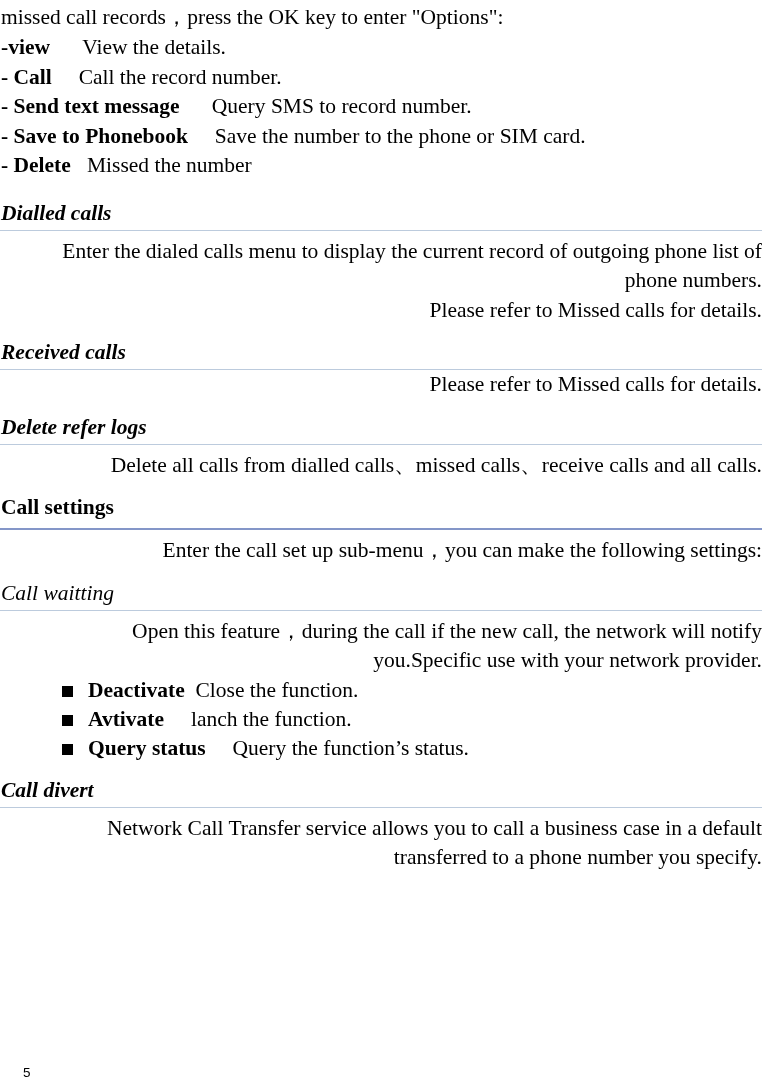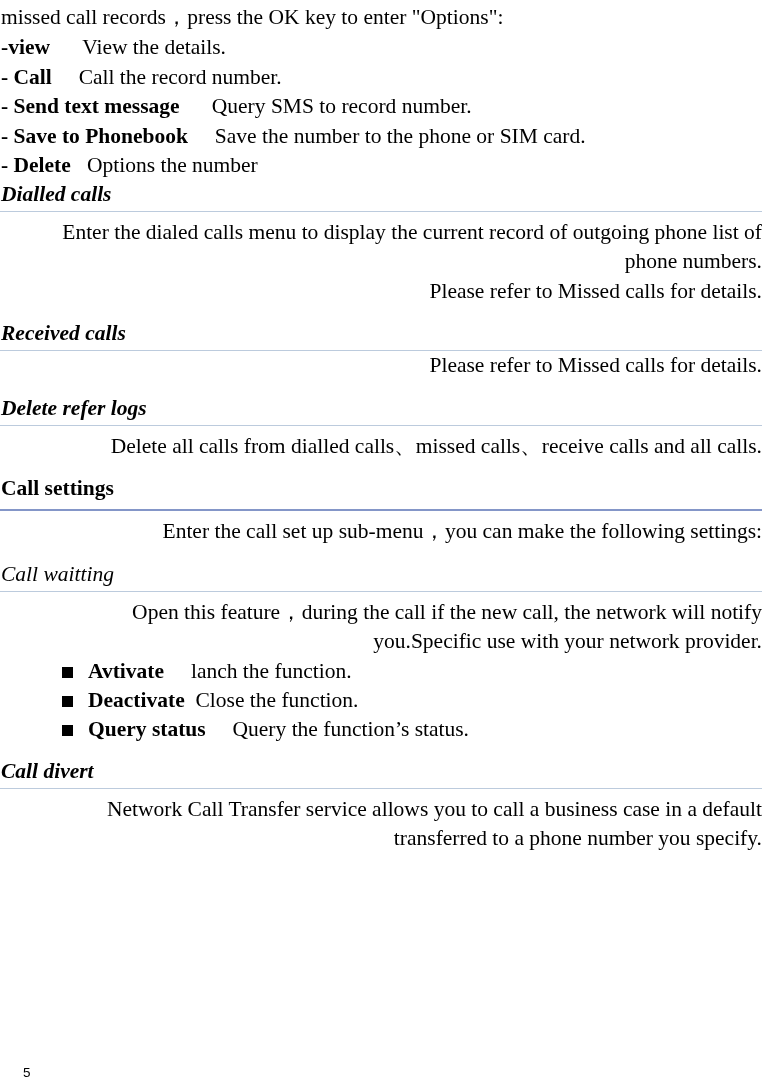--- a/index.html
+++ b/index.html
@@ -75,21 +75,21 @@
     font-size: 21.5px;
     font-style: italic;
     line-height: 27px;
     border-bottom: 1.1px solid #BCCBDD;
     padding-bottom: 3px;
   }
   h2.sec.light {
     font-weight: normal;
   }
 
-  .sec-gap-before { }
+  .sec-gap-before { margin-top: 19px; }
   .sec-gap-before-sm { margin-top: 14px; }
 
   
   p.body {
     font-size: 21.5px;
     line-height: 29.5px;
     margin: 0;
     padding: 6px 0 0 1px;
     text-indent: 34px;
     text-align: right;
@@ -142,21 +142,21 @@
 
 <div class="page">
 
   <p class="intro-line">missed call records，press the OK key to enter "Options":</p>
 
   <ul class="opt-list">
     <li><span class="opt-key">-view</span><span class="opt-desc">&nbsp;&nbsp;&nbsp;&nbsp;&nbsp;&nbsp;</span><span class="opt-desc">View the details.</span></li>
     <li><span class="opt-key">- Call</span><span class="opt-desc">&nbsp;&nbsp;&nbsp;&nbsp;&nbsp;</span><span class="opt-desc">Call the record number.</span></li>
     <li><span class="opt-key">- Send text message</span><span class="opt-desc">&nbsp;&nbsp;&nbsp;&nbsp;&nbsp;&nbsp;</span><span class="opt-desc">Query SMS to record number.</span></li>
     <li><span class="opt-key">- Save to Phonebook</span><span class="opt-desc">&nbsp;&nbsp;&nbsp;&nbsp;&nbsp;</span><span class="opt-desc">Save the number to the phone or SIM card.</span></li>
-    <li><span class="opt-key">- Delete</span><span class="opt-desc">&nbsp;&nbsp;&nbsp;</span><span class="opt-desc">Options the number</span></li>
+    <li><span class="opt-key">- Delete</span><span class="opt-desc">&nbsp;&nbsp;&nbsp;</span><span class="opt-desc">Missed the number</span></li>
   </ul>
 
   <div class="h-wrap sec-gap-before">
     <h2 class="sec">Dialled calls</h2>
   </div>
   <p class="body">Enter the dialed calls menu to display the current record of outgoing phone list of phone numbers.</p>
   <p class="body nogap">Please refer to Missed calls for details.</p>
 
   <div class="h-wrap sec-gap-before-sm">
     <h2 class="sec">Received calls</h2>
@@ -172,22 +172,22 @@
     <h1 class="sec">Call settings</h1>
   </div>
   <p class="body">Enter the call set up sub-menu，you can make the following settings:</p>
 
   <div class="h-wrap sec-gap-before-sm">
     <h2 class="sec light">Call waitting</h2>
   </div>
   <p class="body">Open this feature，during the call if the new call, the network will notify you.Specific use with your network provider.</p>
 
   <ul class="sq">
+    <li><span class="bullet"></span><span class="bl-text"><span class="bl-key">Deactivate</span><span class="bl-desc">&nbsp;&nbsp;</span><span class="bl-desc">Close the function.</span></span></li>
     <li><span class="bullet"></span><span class="bl-text"><span class="bl-key">Avtivate</span><span class="bl-desc">&nbsp;&nbsp;&nbsp;&nbsp;&nbsp;</span><span class="bl-desc">lanch the function.</span></span></li>
-    <li><span class="bullet"></span><span class="bl-text"><span class="bl-key">Deactivate</span><span class="bl-desc">&nbsp;&nbsp;</span><span class="bl-desc">Close the function.</span></span></li>
     <li><span class="bullet"></span><span class="bl-text"><span class="bl-key">Query status</span><span class="bl-desc">&nbsp;&nbsp;&nbsp;&nbsp;&nbsp;</span><span class="bl-desc">Query the function’s status.</span></span></li>
   </ul>
 
   <div class="h-wrap sec-gap-before-sm">
     <h2 class="sec">Call divert</h2>
   </div>
   <p class="body">Network Call Transfer service allows you to call a business case in a default transferred to a phone number you specify.</p>
 
   <div class="page-number">5</div>
 

